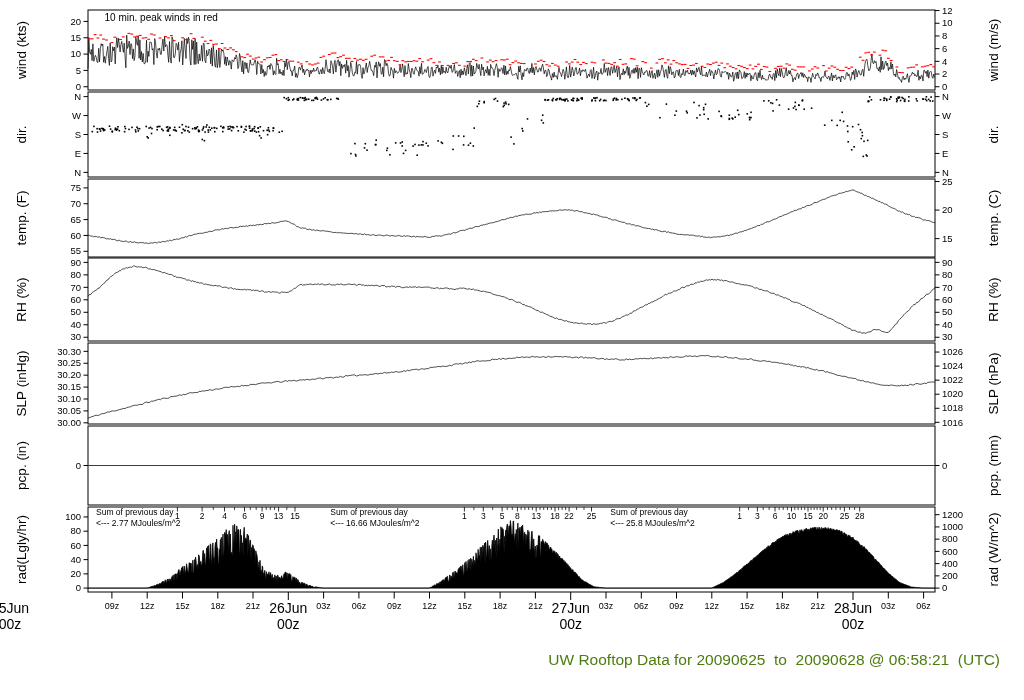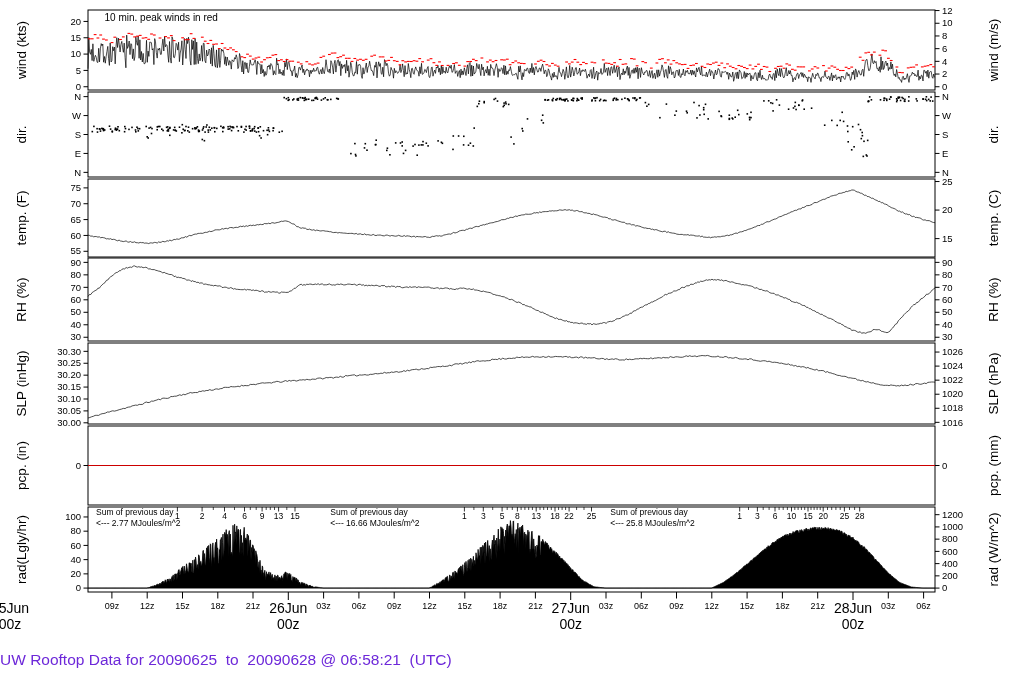--- a/index.html
+++ b/index.html
@@ -1,21 +1,21 @@
 <!DOCTYPE html>
 <html><head>
 <meta charset="utf-8">
 <style>
   html,body{margin:0;padding:0;background:#ffffff;}
   body{font-family:"Liberation Sans",sans-serif;}
   .figure{position:relative;width:1024px;height:700px;background:#fff;overflow:hidden;}
   svg{position:absolute;top:0;left:0;font-family:"Liberation Sans",sans-serif;}
   svg text{fill:#000;}
-  .caption{position:absolute;top:651px;left:0;width:1000px;text-align:left;
-           color:#6d28d9;font-size:15.5px;white-space:pre;}
+  .caption{position:absolute;top:651px;left:0;width:1000px;text-align:right;
+           color:#4d7c0f;font-size:15.5px;white-space:pre;}
 </style>
 </head>
 <body>
 
 <div class="figure">
   <svg id="chart" width="1024" height="700" viewBox="0 0 1024 700">
       <g>
         <rect x="88" y="10" width="847" height="80" fill="#fff" stroke="#000" stroke-width="1"></rect>
         <line x1="83.5" x2="88" y1="86.73469387755102" y2="86.73469387755102" stroke="#000" stroke-width="1"></line>
         <text x="81" y="89.93469387755103" text-anchor="end" font-size="9.5">0</text>

